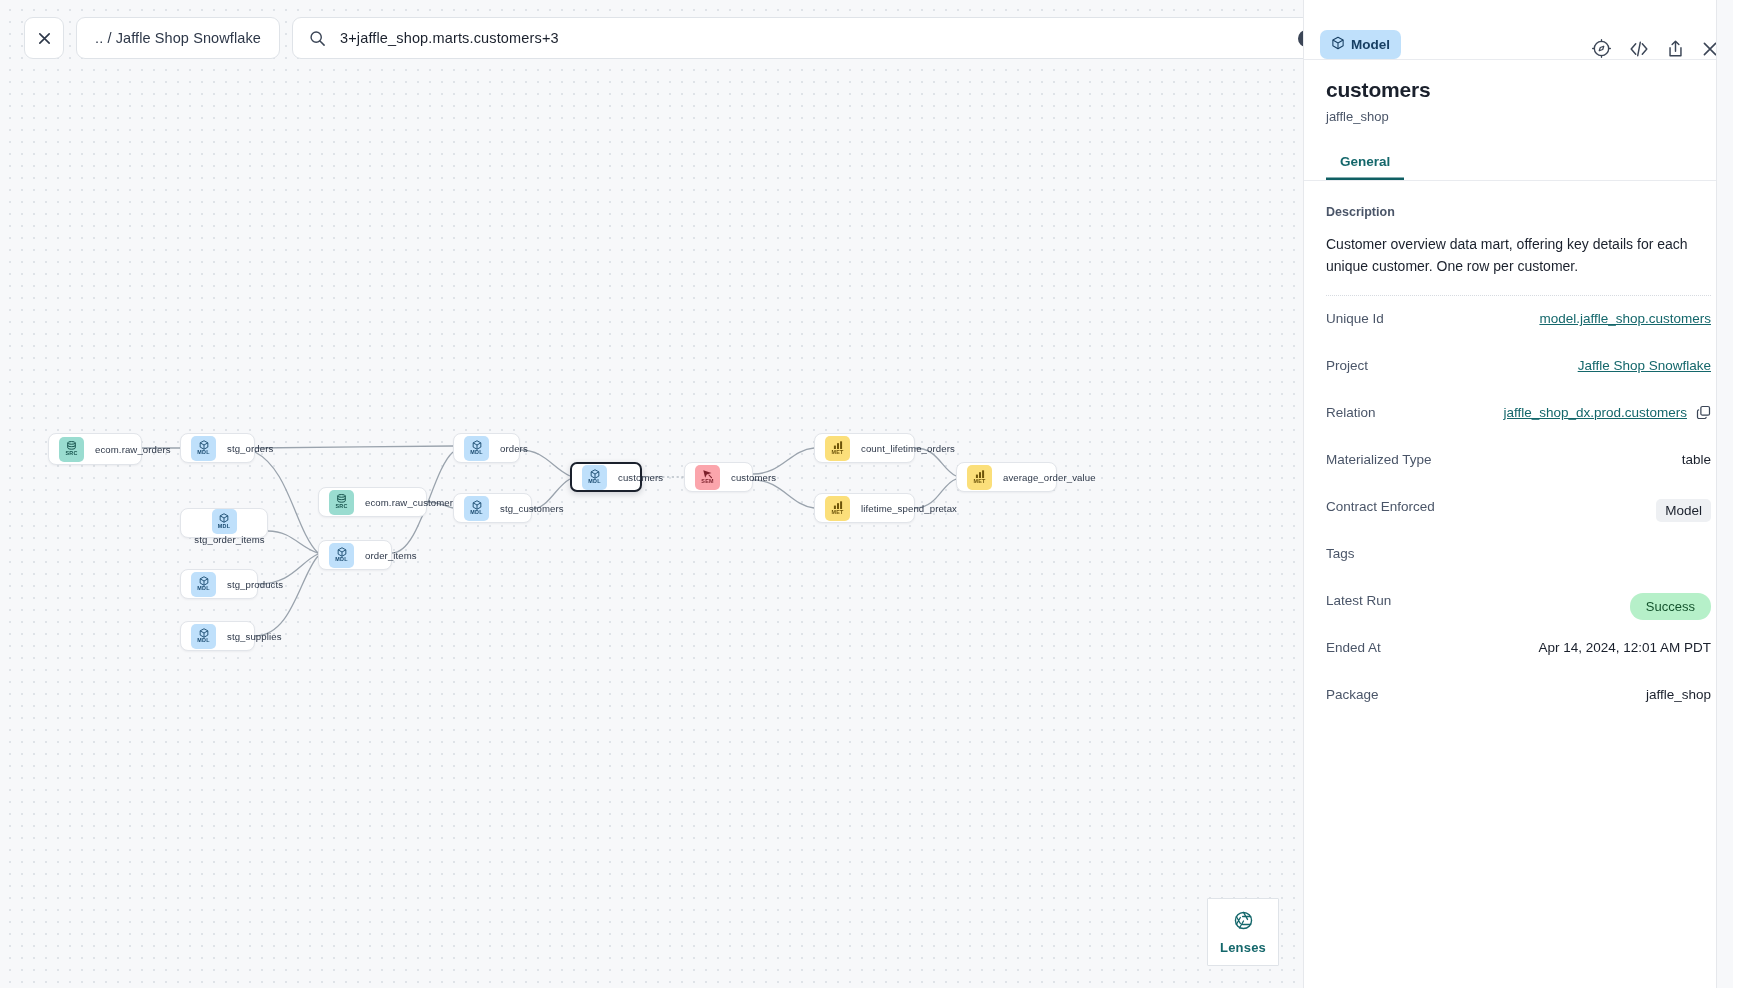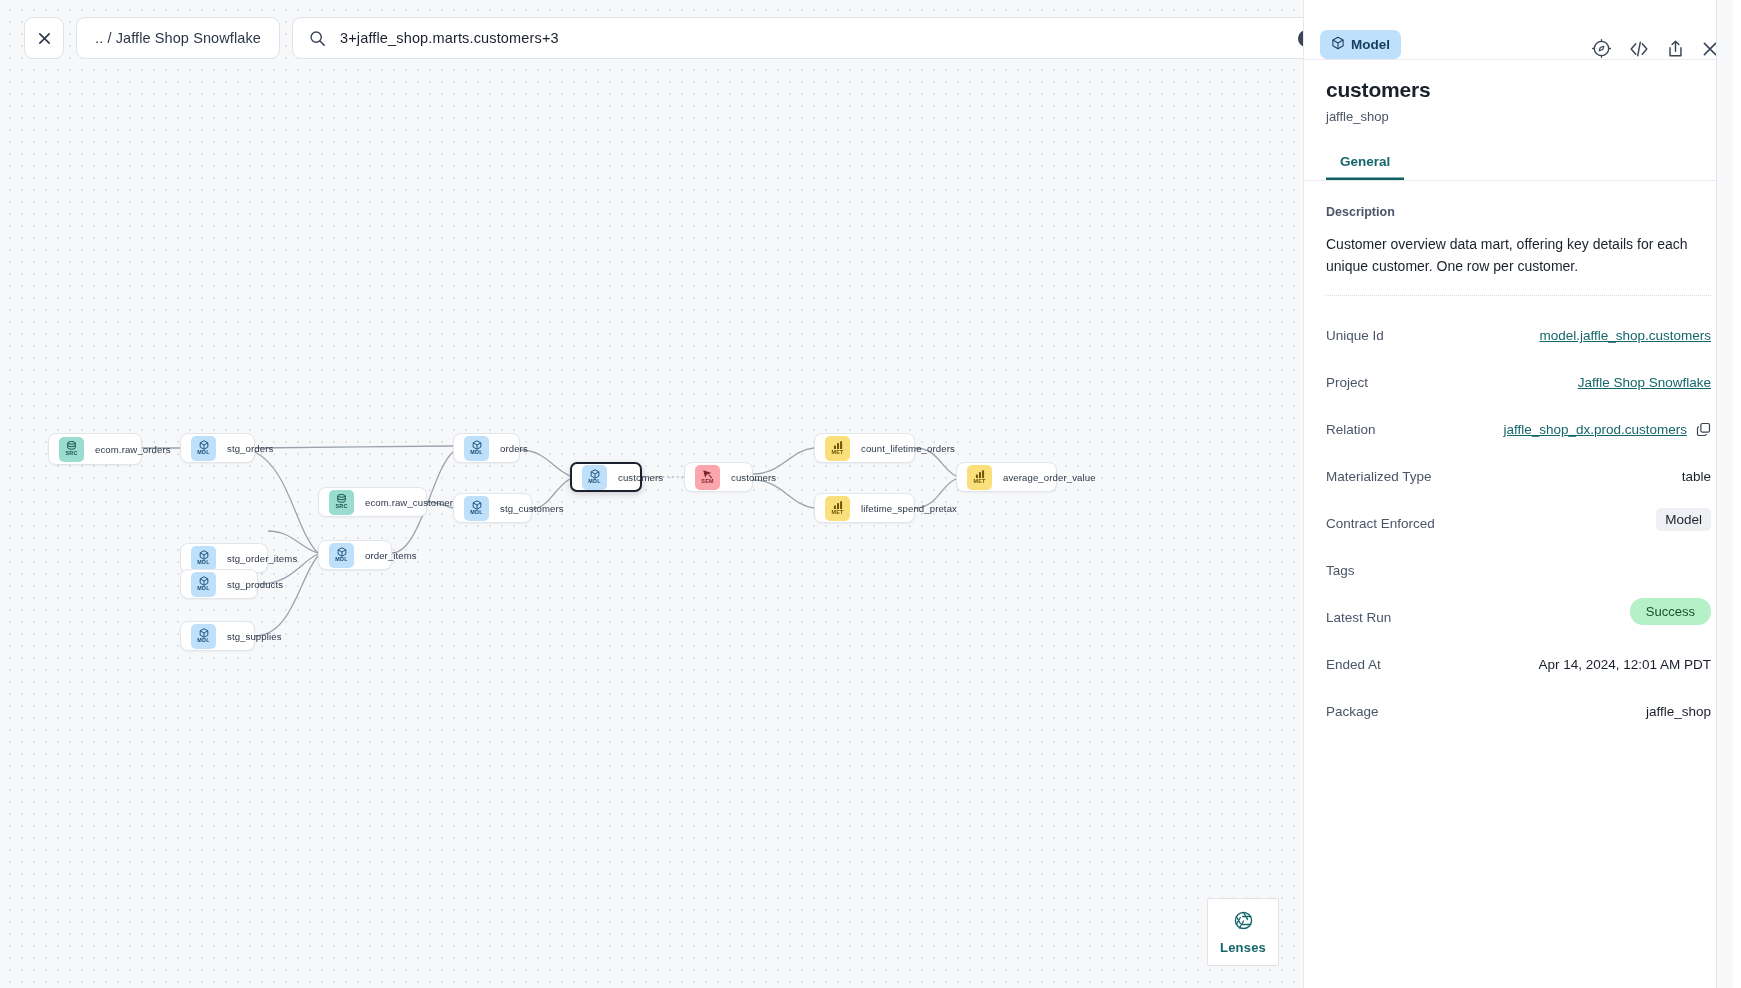--- a/index.html
+++ b/index.html
@@ -91,21 +91,21 @@
   .p-hd { border-top: 1px solid #e9ebef; padding: 18px 22px 0 22px; flex: none; }
   .p-title { font-size: 21px; font-weight: bold; color: #1a202c; letter-spacing: -.2px; }
   .p-sub { font-size: 13px; color: #4a5568; margin-top: 7px; }
   .tabs { display: flex; padding: 0 22px; margin-top: 30px; border-bottom: 1px solid #e9ebef; flex: none; }
   .tab { font-size: 13.5px; color: #14676b; font-weight: 600; padding: 0 14px 11px 14px; cursor: pointer; }
   .tab.active { box-shadow: inset 0 -2.5px 0 #0f5f63; }
   .p-body { padding: 24px 22px 0 22px; overflow-y: auto; flex: 1; }
   .sect-label { font-size: 12.5px; font-weight: 600; color: #4a5568; }
   .desc { font-size: 14px; color: #1a202c; line-height: 1.58; margin-top: 14px; padding-bottom: 18px;
           border-bottom: 1px dotted #d7dbe1; }
-  .row { display: flex; align-items: flex-end; justify-content: space-between; min-height: 32px; margin-top: 15px; gap: 15px; }
+  .row { display: flex; align-items: flex-start; justify-content: space-between; min-height: 32px; margin-top: 15px; gap: 15px; }
   .row .k { font-size: 13.5px; color: #4a5568; white-space: nowrap; }
   .row .v { font-size: 13.5px; color: #1a202c; text-align: right; }
   .row .link { color: #14676b; text-decoration: underline; cursor: pointer; }
   .vwrap { display: flex; align-items: center; gap: 9px; }
   .pill-gray { background: #eef0f3; border-radius: 5px; padding: 4px 9px; font-size: 13.5px; color: #1a202c; }
   .pill-green { background: #b6f0c9; color: #14532d; border-radius: 13px; padding: 6px 16px; font-size: 13px; }
   .copy-ic { color: #3b4556; cursor: pointer; display: flex; }
   .edge-strip { position: absolute; right: 0; top: 0; width: 17px; height: 988px; background: #f7f8fa;
                 border-left: 1px solid #e6e8ec; }
 </style>
@@ -191,21 +191,21 @@
             <span class="bi">
               <svg width="10" height="10" viewBox="0 0 12 12">
                 <path d="M6 .9 L10.6 3.4 L10.6 8.5 L6 11.1 L1.4 8.5 L1.4 3.4 Z" fill="none" stroke="currentColor" stroke-width="1.1" stroke-linejoin="round"></path>
                 <path d="M1.4 3.4 L6 6 L10.6 3.4 M6 6 L6 11.1" fill="none" stroke="currentColor" stroke-width="1.1"></path>
               </svg>
             </span>
             <span class="bt">MDL</span>
           </span>
           <span class="nlabel">stg_orders</span>
         </div>
-        <div class="node" style="left: 180px; top: 543px; width: 88px; height: 30px;">
+        <div class="node" style="left: 180px; top: 508px; width: 88px; height: 30px; flex-direction: column;">
           <span class="badge b-mdl">
             <span class="bi">
               <svg width="10" height="10" viewBox="0 0 12 12">
                 <path d="M6 .9 L10.6 3.4 L10.6 8.5 L6 11.1 L1.4 8.5 L1.4 3.4 Z" fill="none" stroke="currentColor" stroke-width="1.1" stroke-linejoin="round"></path>
                 <path d="M1.4 3.4 L6 6 L10.6 3.4 M6 6 L6 11.1" fill="none" stroke="currentColor" stroke-width="1.1"></path>
               </svg>
             </span>
             <span class="bt">MDL</span>
           </span>
           <span class="nlabel">stg_order_items</span>

